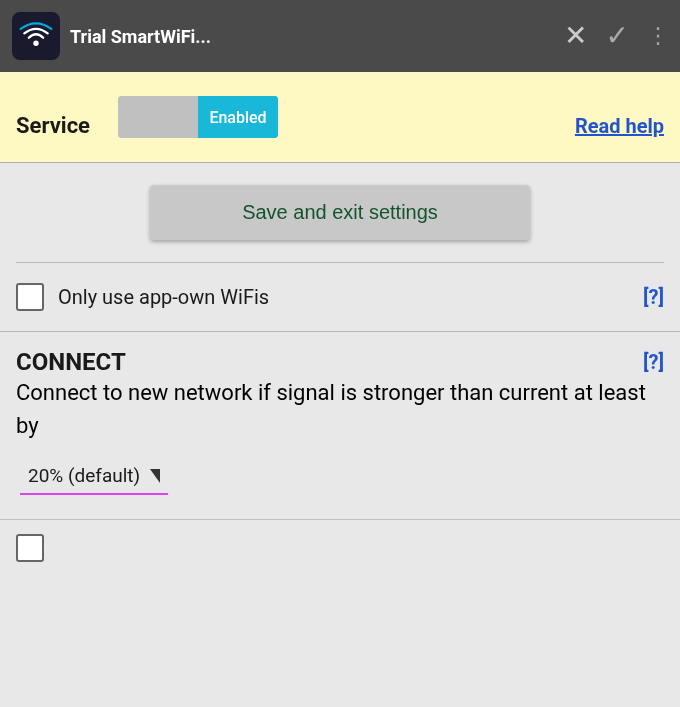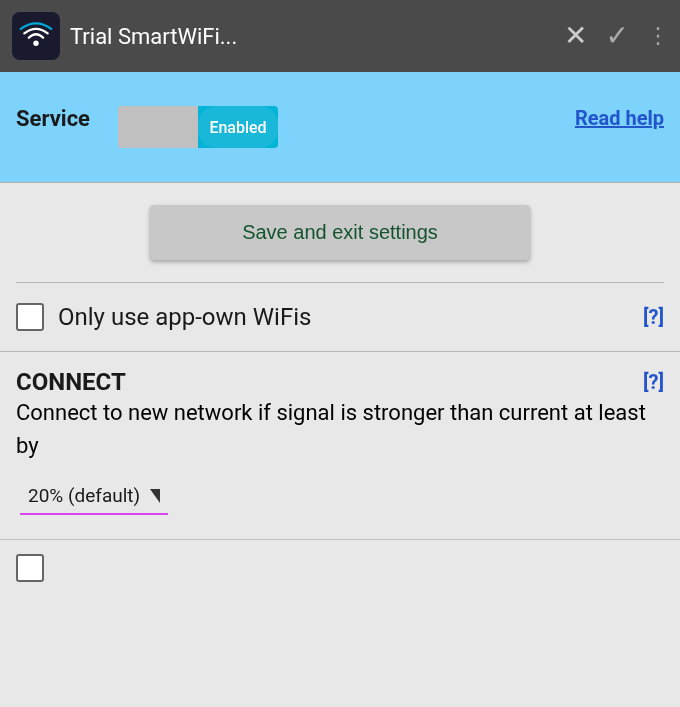--- a/index.html
+++ b/index.html
@@ -33,22 +33,22 @@
       flex-shrink: 0;
     }
 
     .wifi-icon-svg {
       width: 36px;
       height: 36px;
     }
 
     .title-text {
       color: white;
-      font-size: 22px;
-      font-weight: 400;
+      font-size: 18px;
+      font-weight: 700;
       flex: 1;
     }
 
     .title-actions {
       display: flex;
       align-items: center;
       gap: 18px;
     }
 
     .title-action-btn {
@@ -70,24 +70,24 @@
 
     
     .content {
       background: #e8e8e8;
       padding: 0;
     }
 
     
     .service-row {
       display: flex;
-      align-items: flex-start;
-      padding: 34px 16px;
+      align-items: flex-end;
+      padding: 24px 16px;
       gap: 12px;
-      background: #7dd3fc;
+      background: #fef9c3;
     }
 
     .service-label {
       font-size: 22px;
       font-weight: 700;
       color: #1a1a1a;
       min-width: 90px;
     }
 
     .toggle-container {
@@ -113,21 +113,20 @@
       background: #c0c0c0;
     }
 
     .toggle-right {
       width: 80px;
       height: 100%;
       background: #1ab8d8;
       display: flex;
       align-items: center;
       justify-content: center;
-      border-radius: 18px;
     }
 
     .toggle-enabled-text {
       color: white;
       font-size: 16px;
       font-weight: 500;
     }
 
     .read-help-link {
       color: #2255cc;
@@ -184,21 +183,21 @@
       width: 28px;
       height: 28px;
       border: 2px solid #666;
       background: white;
       border-radius: 3px;
       flex-shrink: 0;
       cursor: pointer;
     }
 
     .option-label {
-      font-size: 24px;
+      font-size: 20px;
       color: #1a1a1a;
       flex: 1;
     }
 
     .help-badge {
       color: #2255cc;
       font-size: 20px;
       font-weight: 700;
       cursor: pointer;
     }

